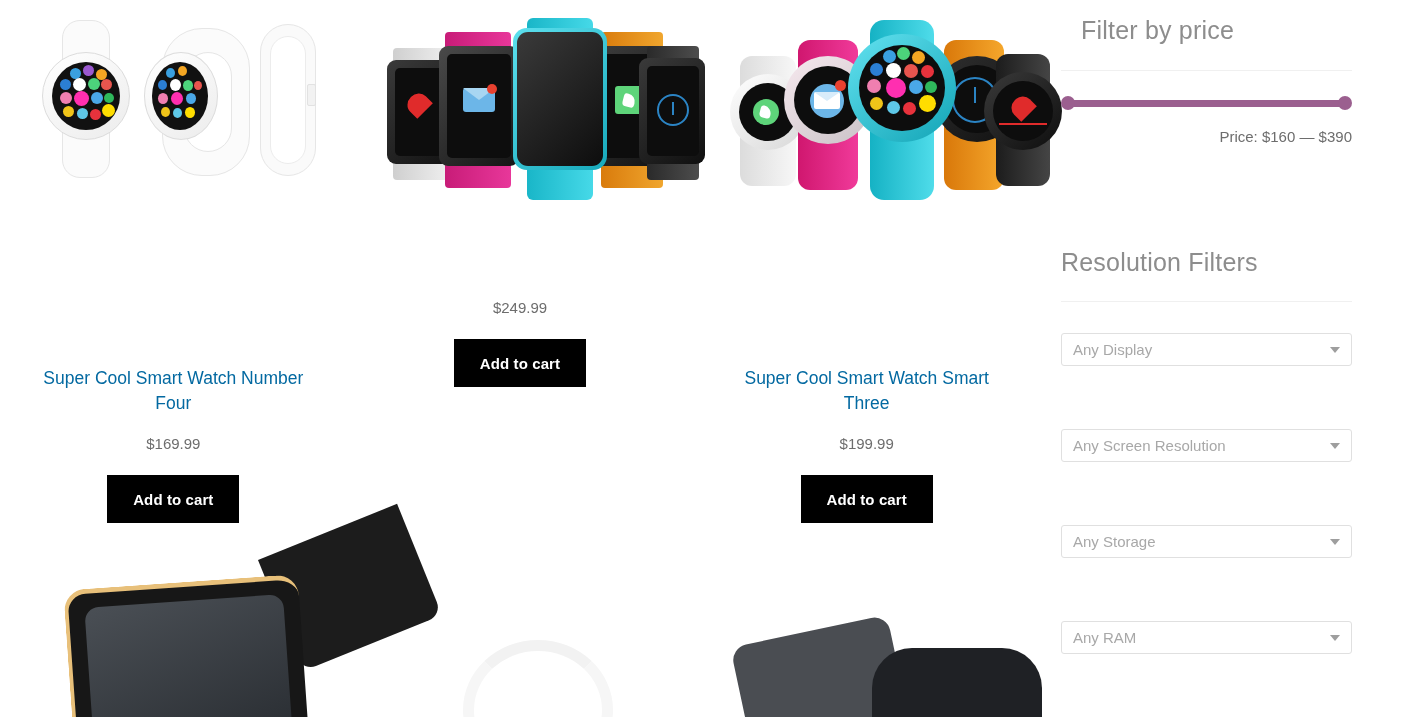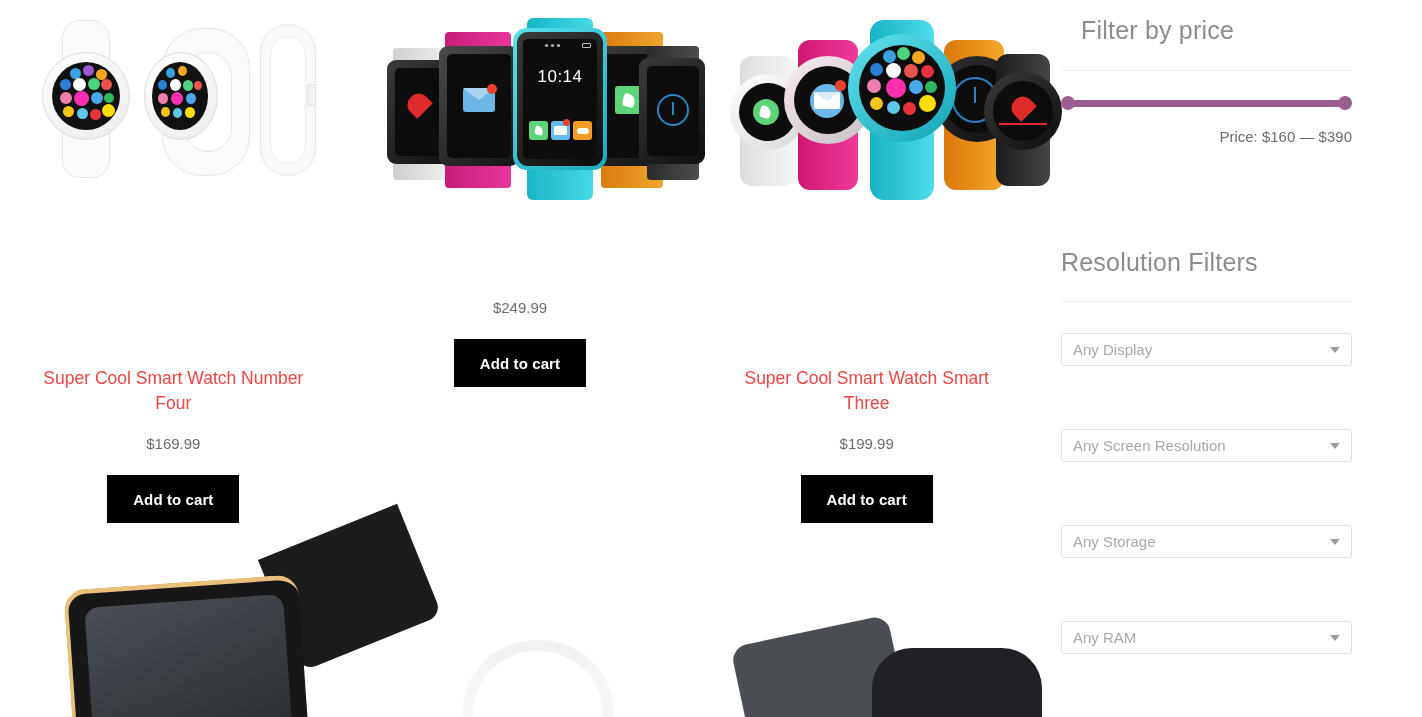--- a/index.html
+++ b/index.html
@@ -21,21 +21,21 @@
     width: 347px; height:100%;
     display:flex; flex-direction:column; align-items:center;
     position:relative;
   }
   .prod-img {
     width: 290px; height: 270px;
     display:flex; align-items:center; justify-content:center;
     position:relative; margin-top: 10px;
   }
   .prod-title {
-    font-size: 17.5px; color:#ef4444; text-align:center;
+    font-size: 17.5px; color:#0369a1; text-align:center;
     line-height:25px; width: 290px; font-weight:400;
     margin-top: 86px;
   }
   .prod-price { font-size:15px; color:#6d6d6d; margin-top:19px; }
   .addcart {
     margin-top: 23px;
     background:#000; color:#fff;
     font-size:15px; font-weight:bold;
     width:132px; height:48px;
     display:flex; align-items:center; justify-content:center;
@@ -242,36 +242,20 @@
                 <div class="tile" style="left:16px;top:34px;width:32px;height:24px;background:#6cb6e8;"></div>
                 <div style="position:absolute;left:16px;top:34px;width:32px;height:24px;border-top:12px solid #a8d6f2;border-left:16px solid transparent;border-right:16px solid transparent;box-sizing:border-box;"></div>
                 <div class="dot" style="left:40px;top:30px;width:10px;height:10px;background:#e8412f;"></div>
               </div>
             </div>
 
             <div class="sq-watch" style="left:138px; top:12px; width:96px; height:172px; z-index:5;">
               <div class="sq-band" style="left:14px;top:-4px;width:66px;height:182px;background:linear-gradient(90deg,#19b6c8,#46d9e8);border-radius:6px;"></div>
               <div class="sq-case" style="left:0;top:6px;width:94px;height:142px;background:linear-gradient(135deg,#5de0ee,#17a9bb);border-radius:14px;"></div>
               <div class="sq-case" style="left:4px;top:10px;width:86px;height:134px;background:linear-gradient(135deg,#3a3a3a,#0d0d0d);border-radius:11px;"></div>
-              <div class="sq-screen" style="left:10px;top:17px;width:74px;height:120px;">
-                <div style="position:absolute;left:22px;top:5px;display:flex;gap:3px;">
-                  <span style="width:3px;height:3px;background:#bbb;border-radius:50%;display:block;"></span>
-                  <span style="width:3px;height:3px;background:#bbb;border-radius:50%;display:block;"></span>
-                  <span style="width:3px;height:3px;background:#bbb;border-radius:50%;display:block;"></span>
-                </div>
-                <div style="position:absolute;right:6px;top:4px;width:9px;height:5px;border:1px solid #bbb;border-radius:1px;"></div>
-                <div class="time-txt" style="top:28px;">10:14</div>
-                <div class="tile" style="left:6px;top:82px;width:19px;height:19px;background:#5ed47a;"></div>
-                <div style="position:absolute;left:12px;top:87px;width:8px;height:9px;background:#fff;border-radius:2px 6px 2px 3px;transform:rotate(12deg);"></div>
-                <div class="tile" style="left:28px;top:82px;width:19px;height:19px;background:#62bdf0;"></div>
-                <div style="position:absolute;left:31px;top:87px;width:13px;height:9px;background:#fff;border-radius:1px;"></div>
-                <div class="dot" style="left:40px;top:80px;width:7px;height:7px;background:#e8412f;"></div>
-                <div class="tile" style="left:50px;top:82px;width:19px;height:19px;background:#f39c24;"></div>
-                <div style="position:absolute;left:54px;top:89px;width:12px;height:6px;background:#fff;border-radius:6px;"></div>
-              </div>
             </div>
 
             <div class="sq-watch" style="left:212px; top:30px; width:82px; height:140px;">
               <div class="sq-band" style="left:14px;top:-8px;width:62px;height:156px;background:linear-gradient(90deg,#d97b0c,#f0a62e);"></div>
               <div class="sq-case" style="left:4px;top:6px;width:78px;height:120px;background:linear-gradient(135deg,#3d3d3d,#121212);"></div>
               <div class="sq-screen" style="left:12px;top:14px;width:62px;height:104px;">
                 <div class="tile" style="left:16px;top:32px;width:28px;height:28px;background:#5ed47a;"></div>
                 <div style="position:absolute;left:24px;top:40px;width:12px;height:13px;background:#fff;border-radius:3px 8px 3px 4px;transform:rotate(14deg);"></div>
               </div>
             </div>

